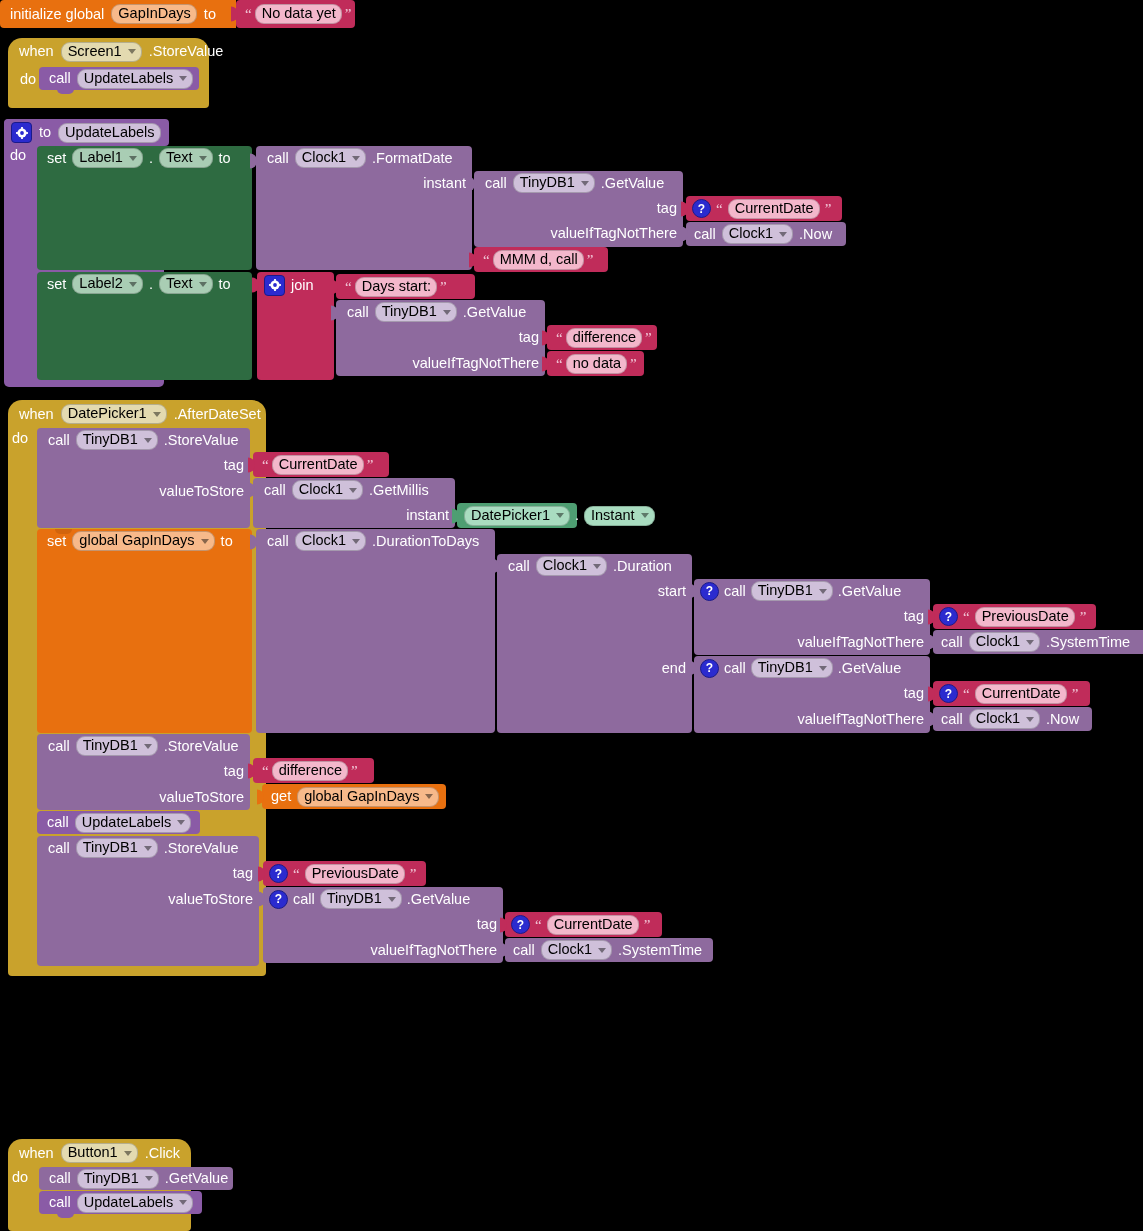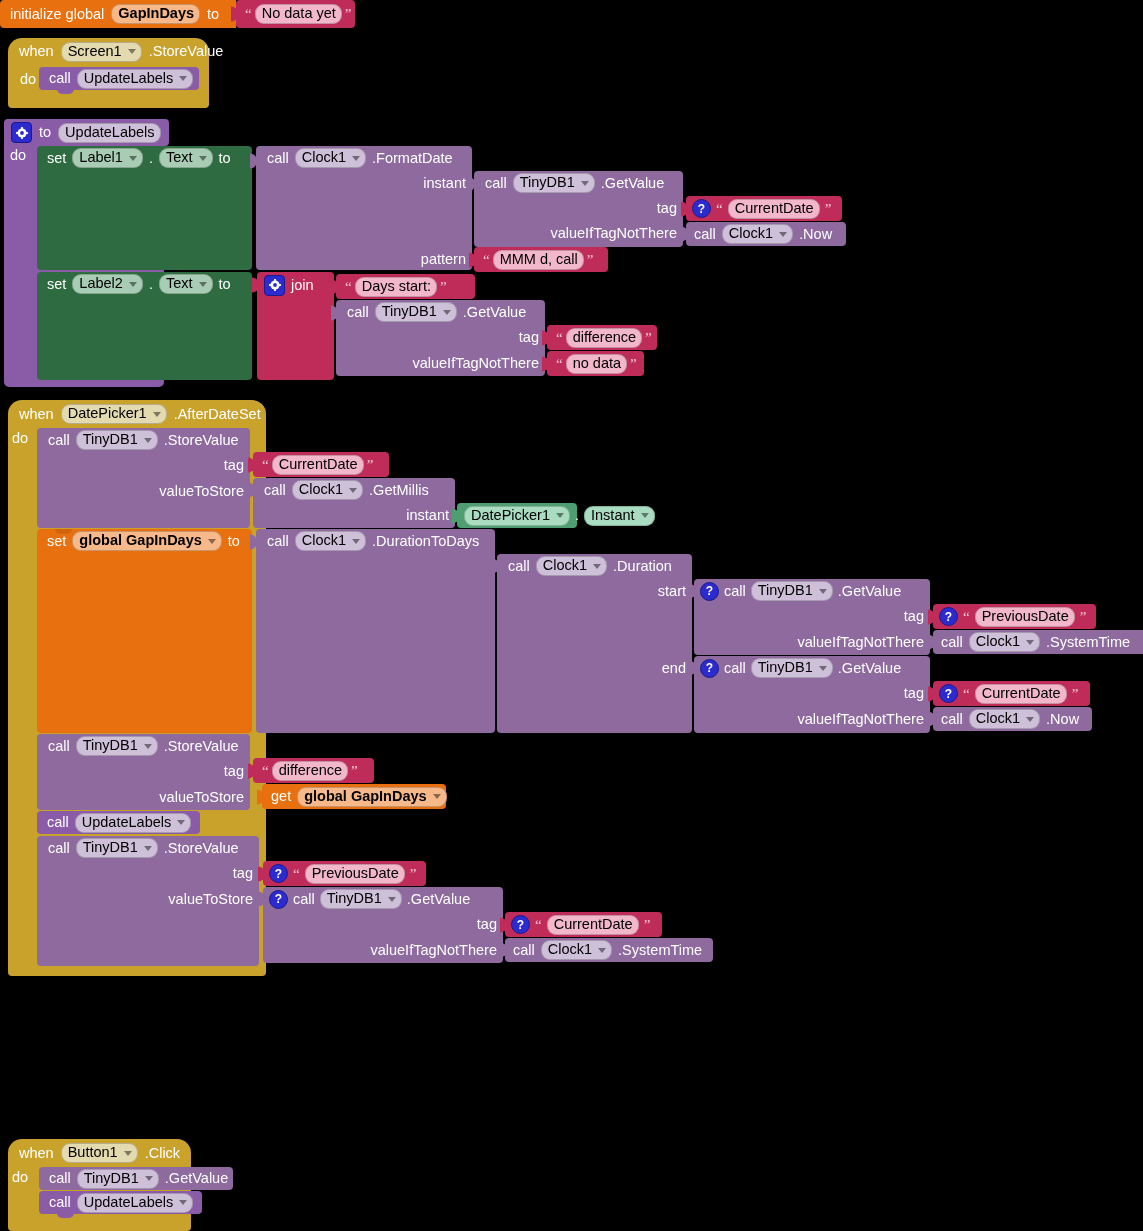--- a/index.html
+++ b/index.html
@@ -37,21 +37,21 @@
   
   .c-var    {background:#e8700f;}          
   .c-var-d  {background:#d2640c;}
   .c-event  {background:#c9a22c;}          
   .c-proc   {background:#8a5ba6;}          
   .c-comp   {background:#8e6a9e;}          
   .c-compg  {background:#4e9e72;}          
   .c-text   {background:#c02c5a;}          
   .c-set    {background:#2e6b41;}          
 
-  .fld-var  {background:#f7b98a;font-weight:bold;}
+  .fld-var  {background:#f7b98a;}
   .fld-event{background:#e3dab0;}
   .fld-comp {background:#cfc0da;}
   .fld-compg{background:#a9dcc0;}
   .fld-text {background:#f3b7cb;}
   .fld-set  {background:#a9cdb4;}
 
   
   .q{font-size:15px;color:#f0c6d6;line-height:10px;padding:0 2px;font-family:"Liberation Serif",serif;}
 
   
@@ -169,23 +169,20 @@
     <span class="lbl">call</span>
     <span class="fld fld-comp">
       <span>Clock1</span>
         <i class="caret"></i>
     </span>
     <span class="lbl">.FormatDate</span>
   </div>
   <div class="row rgt abs" style="right:0;top:24px;width:100%;">
     <span class="lbl">instant</span>
   </div>
-  <div class="row rgt abs" style="right:0;top:100px;width:100%;">
-    <span class="lbl">pattern</span>
-  </div>
 </div>
 
 <div class="blk c-comp" style="left:474px;top:171px;width:209px;height:76px;">
   <div class="notch c-comp" style="top:13px;"></div>
   <div class="row" style="height:24px;padding-left:11px;gap:6px;">
     <span class="lbl">call</span>
     <span class="fld fld-comp">
       <span>TinyDB1</span>
         <i class="caret"></i>
     </span>

